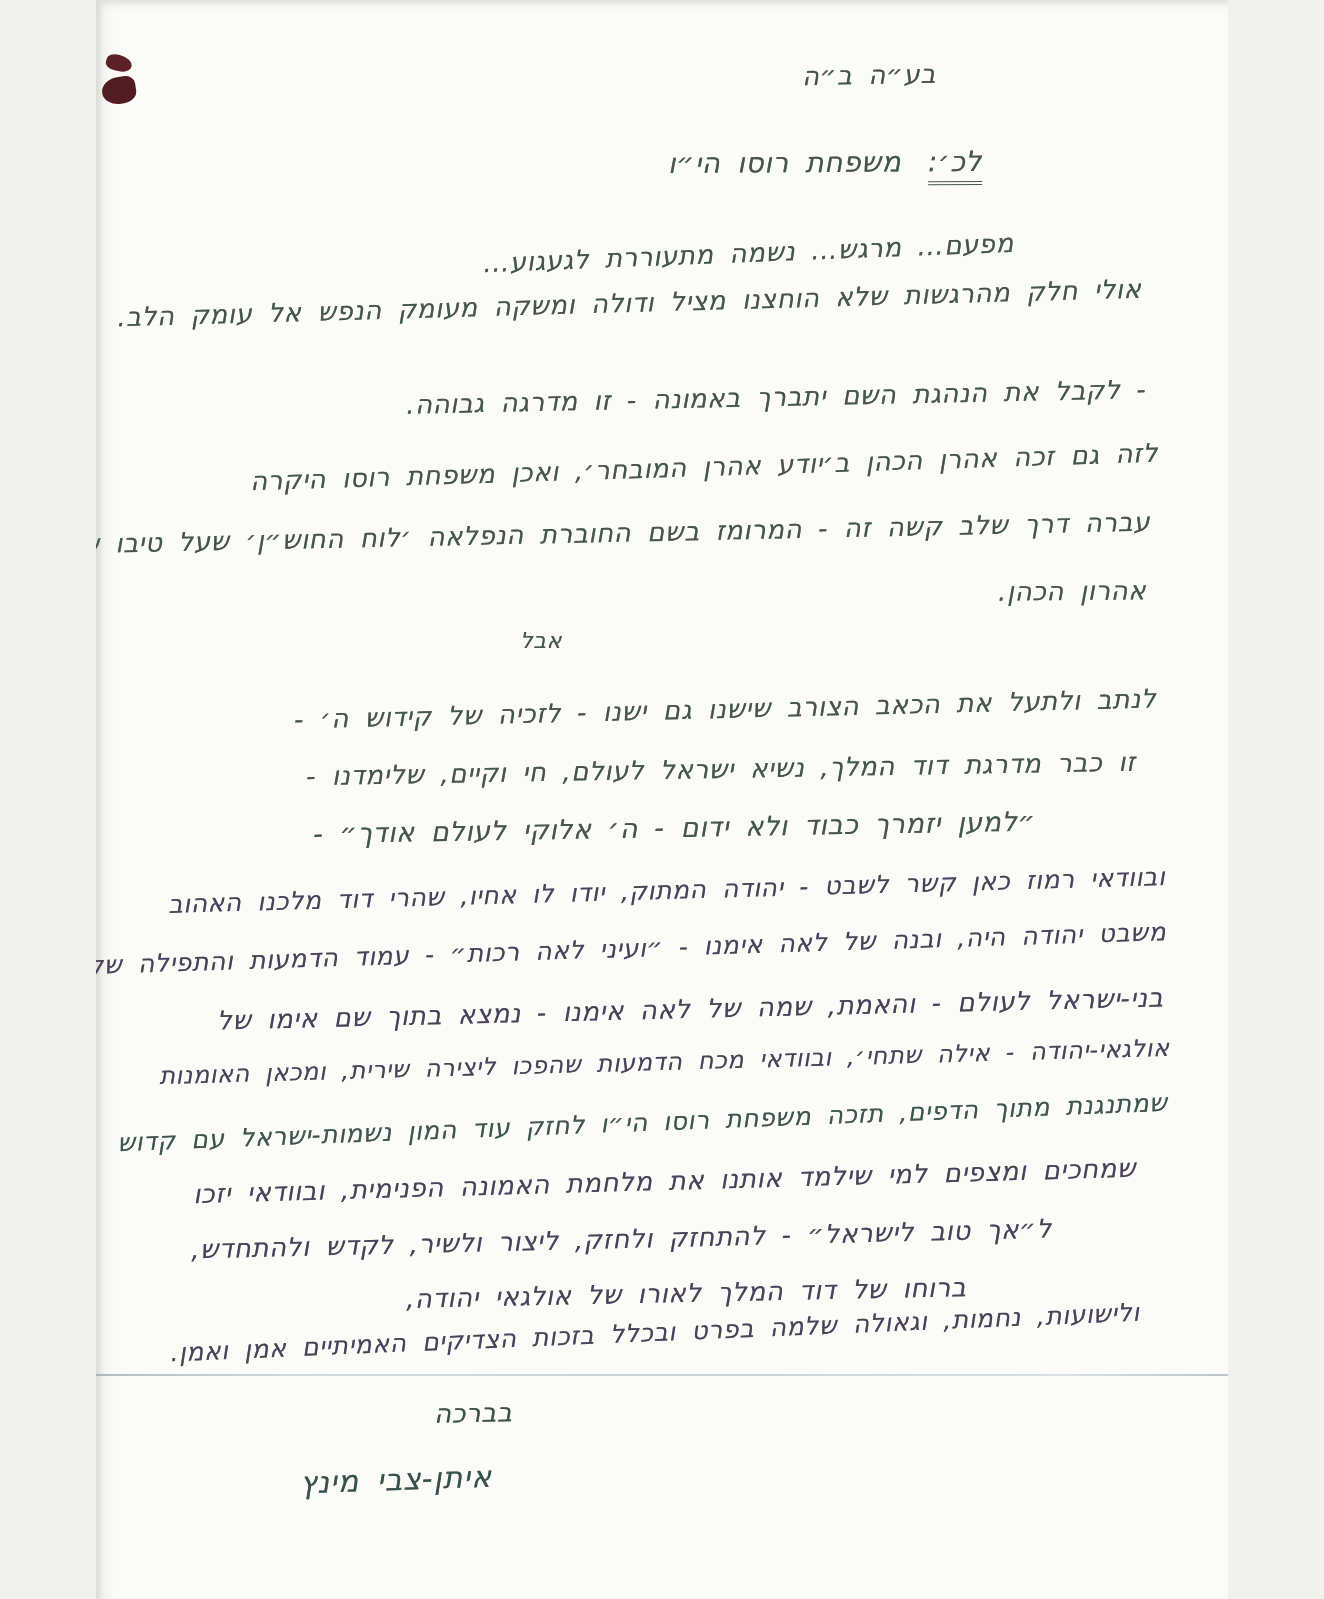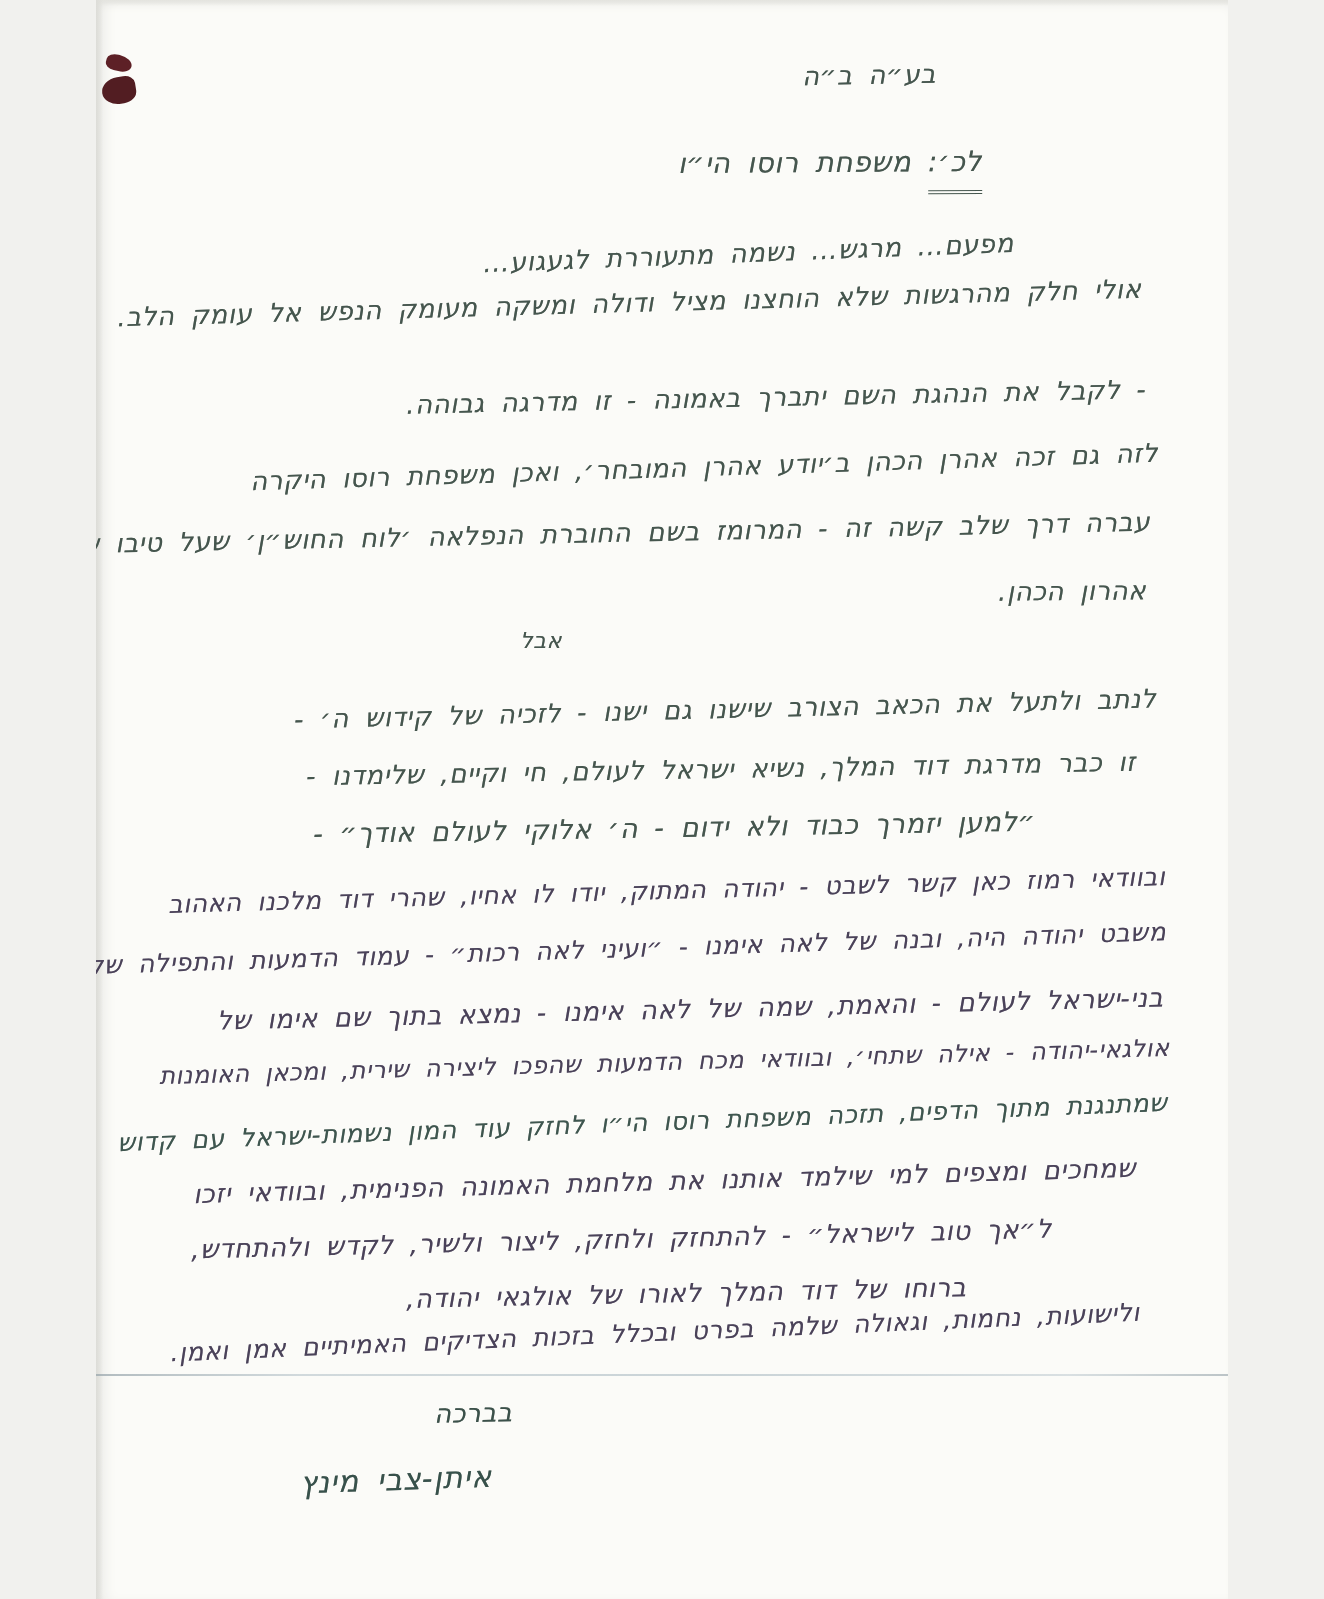--- a/index.html
+++ b/index.html
@@ -20,21 +20,21 @@
     letter-spacing:.6px;
     word-spacing:7px;
     color:#45564e;
     text-shadow:0 0 .4px rgba(60,70,66,.55);
   }
   .purple{color:#4a4259;text-shadow:0 0 .4px rgba(70,62,86,.5);}
   .teal{color:#3e564f;}
   
   .l-header{top:60px;right:292px;font-size:26px;transform:rotate(-1deg);}
   .l-recipient{top:146px;right:246px;font-size:28px;transform:rotate(-.4deg);}
-  .recipient-prefix{border-bottom:4px double #45564e;padding-bottom:12px;}
+  .recipient-prefix{border-bottom:4px double #45564e;padding-bottom:3px;margin-left:10px;}
   .b0{top:238px;right:214px;font-size:26px;transform:rotate(-2.2deg);}
   .b1{top:288px;right:86px;font-size:26px;transform:rotate(-1.6deg);}
   .b2{top:382px;right:82px;font-size:26px;transform:rotate(-1.2deg);}
   .b3{top:452px;right:70px;font-size:26px;transform:rotate(-1.8deg);}
   .b4{top:518px;right:78px;font-size:26px;transform:rotate(-1.2deg);}
   .b5{top:576px;right:82px;font-size:26px;transform:rotate(-.5deg);}
   .b6{top:628px;right:666px;font-size:22px;}
   .b7{top:694px;right:72px;font-size:26px;transform:rotate(-1.4deg);}
   .b8{top:754px;right:92px;font-size:26px;transform:rotate(-1deg);}
   .b9{top:812px;right:192px;font-size:27px;transform:rotate(-1deg);}

